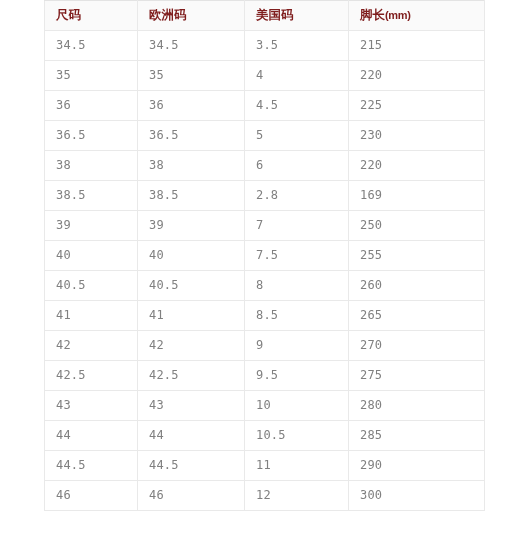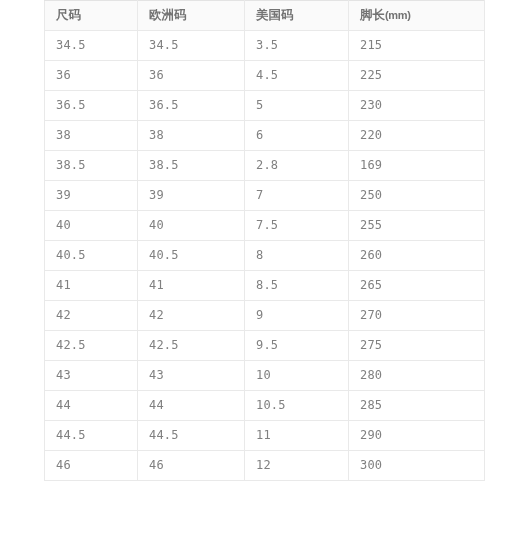--- a/index.html
+++ b/index.html
@@ -43,21 +43,21 @@
     height: 29px;
     line-height: 29px;
     text-align: left;
     vertical-align: middle;
     font-weight: normal;
     white-space: nowrap;
     overflow: hidden;
   }
   table.size-table thead th {
     background: #fafafa;
-    color: #737373;
+    color: #7f1d1d;
     font-size: 12.5px;
     font-weight: bold;
     border-top-color: #e3e3e3;
     border-bottom-color: #e9e9e9;
   }
   table.size-table thead th .unit {
     font-size: 11px;
     font-weight: bold;
     letter-spacing: -0.3px;
     margin-top: 20px;
@@ -89,20 +89,26 @@
           <th><span>美国码</span></th>
           <th><span>脚长</span><span class="unit">(mm)</span></th>
         </tr>
       </thead>
       <tbody id="table-body">
           <tr>
             <td>34.5</td>
             <td>34.5</td>
             <td>3.5</td>
             <td>215</td>
+          </tr>
+          <tr>
+            <td>35</td>
+            <td>35</td>
+            <td>4</td>
+            <td>220</td>
           </tr>
           <tr>
             <td>36</td>
             <td>36</td>
             <td>4.5</td>
             <td>225</td>
           </tr>
           <tr>
             <td>36.5</td>
             <td>36.5</td>

